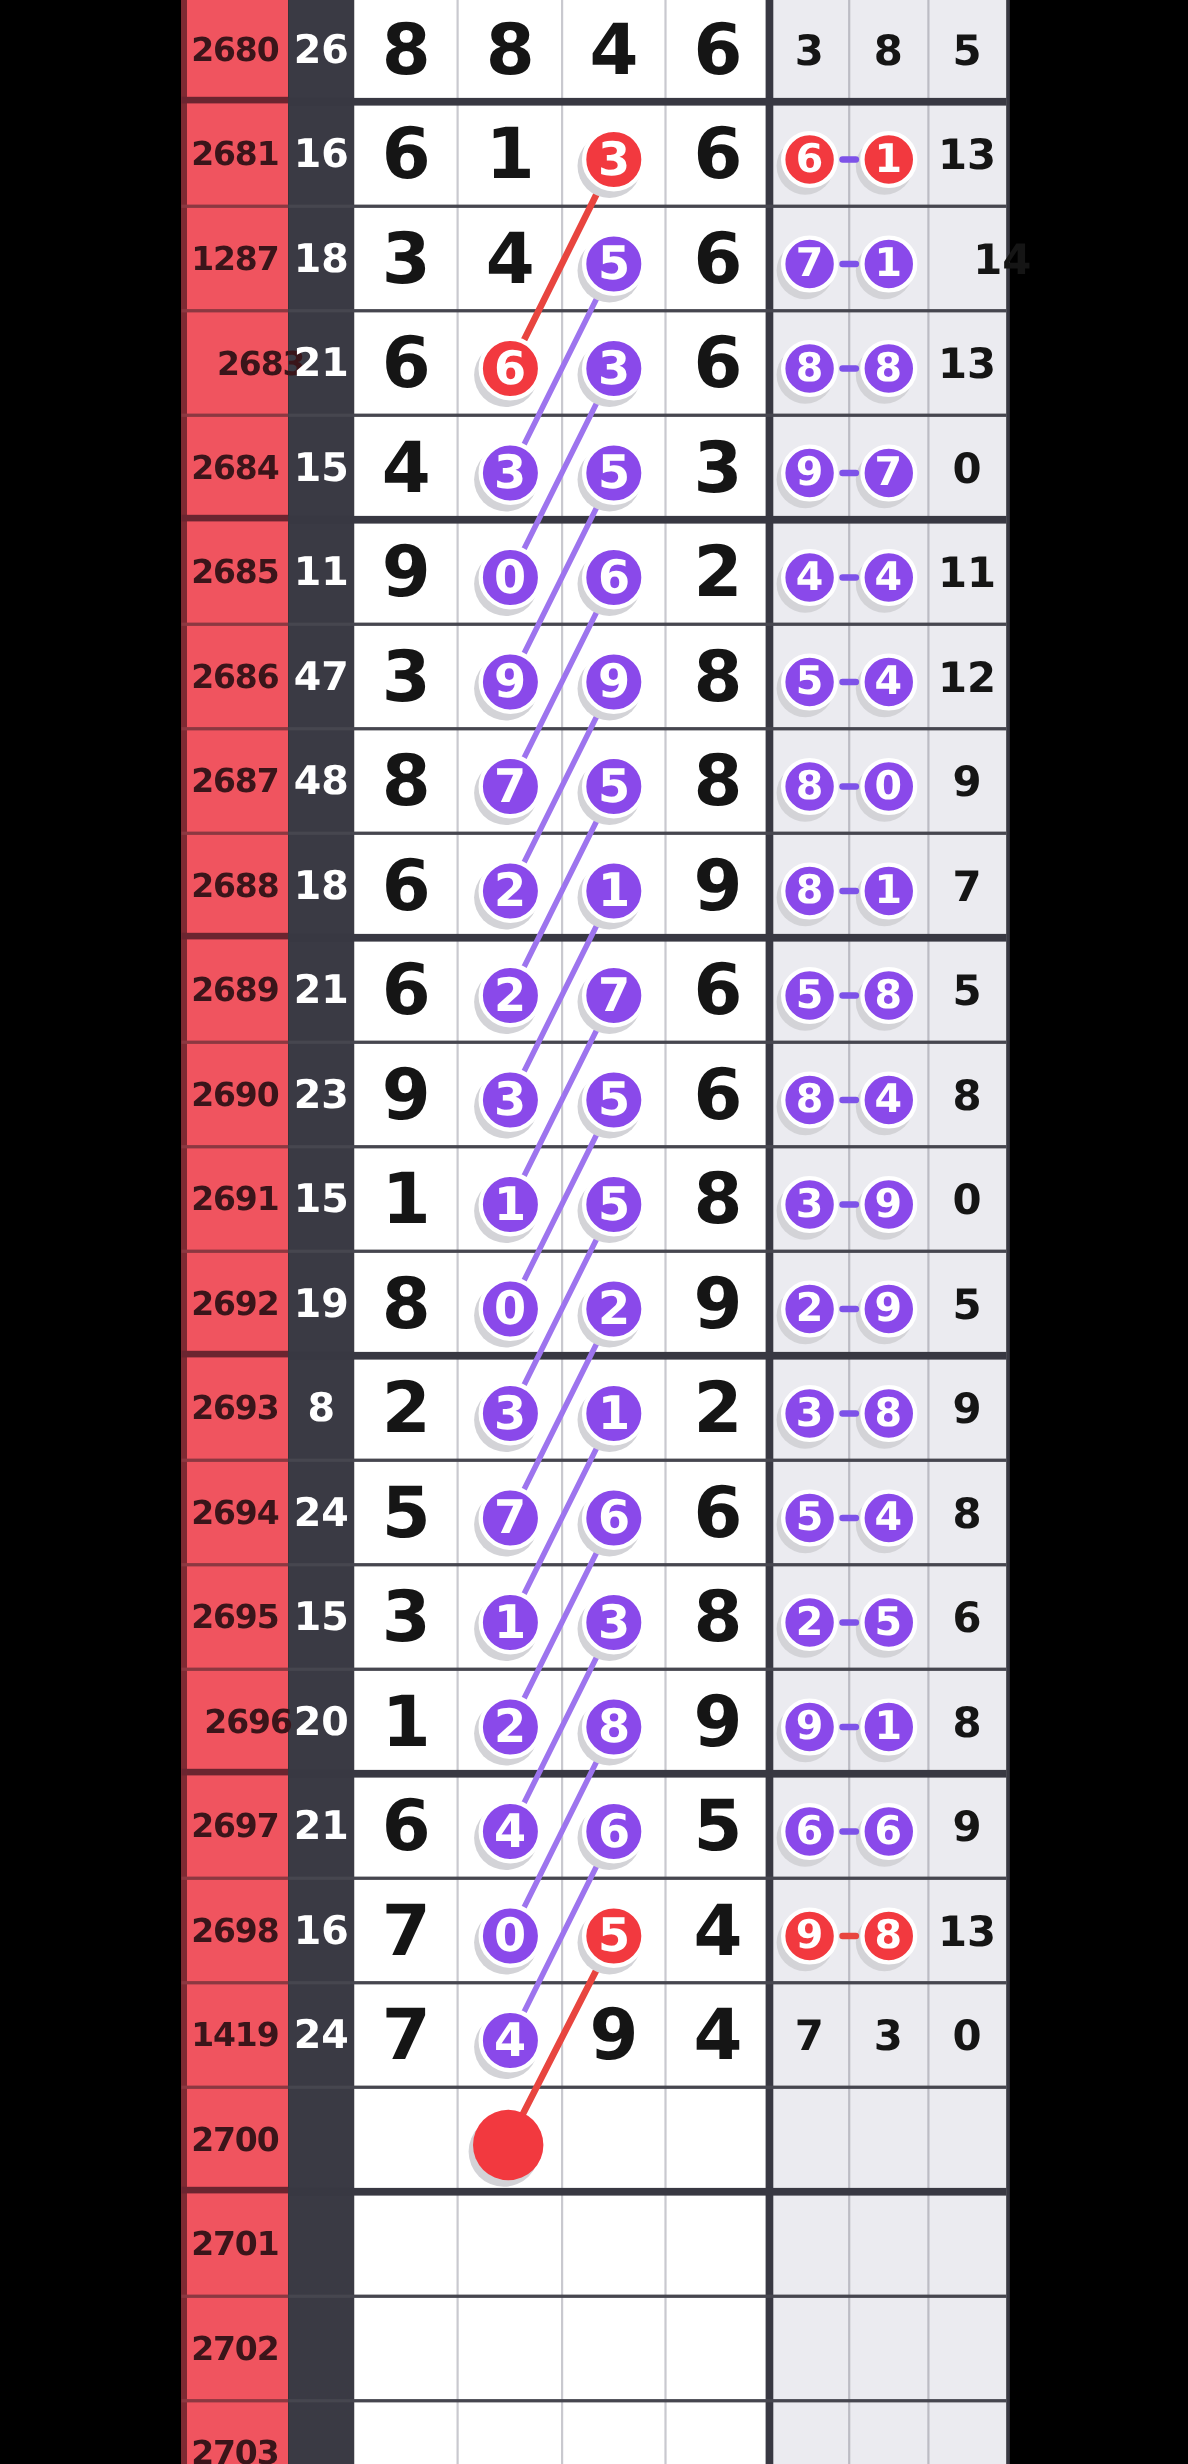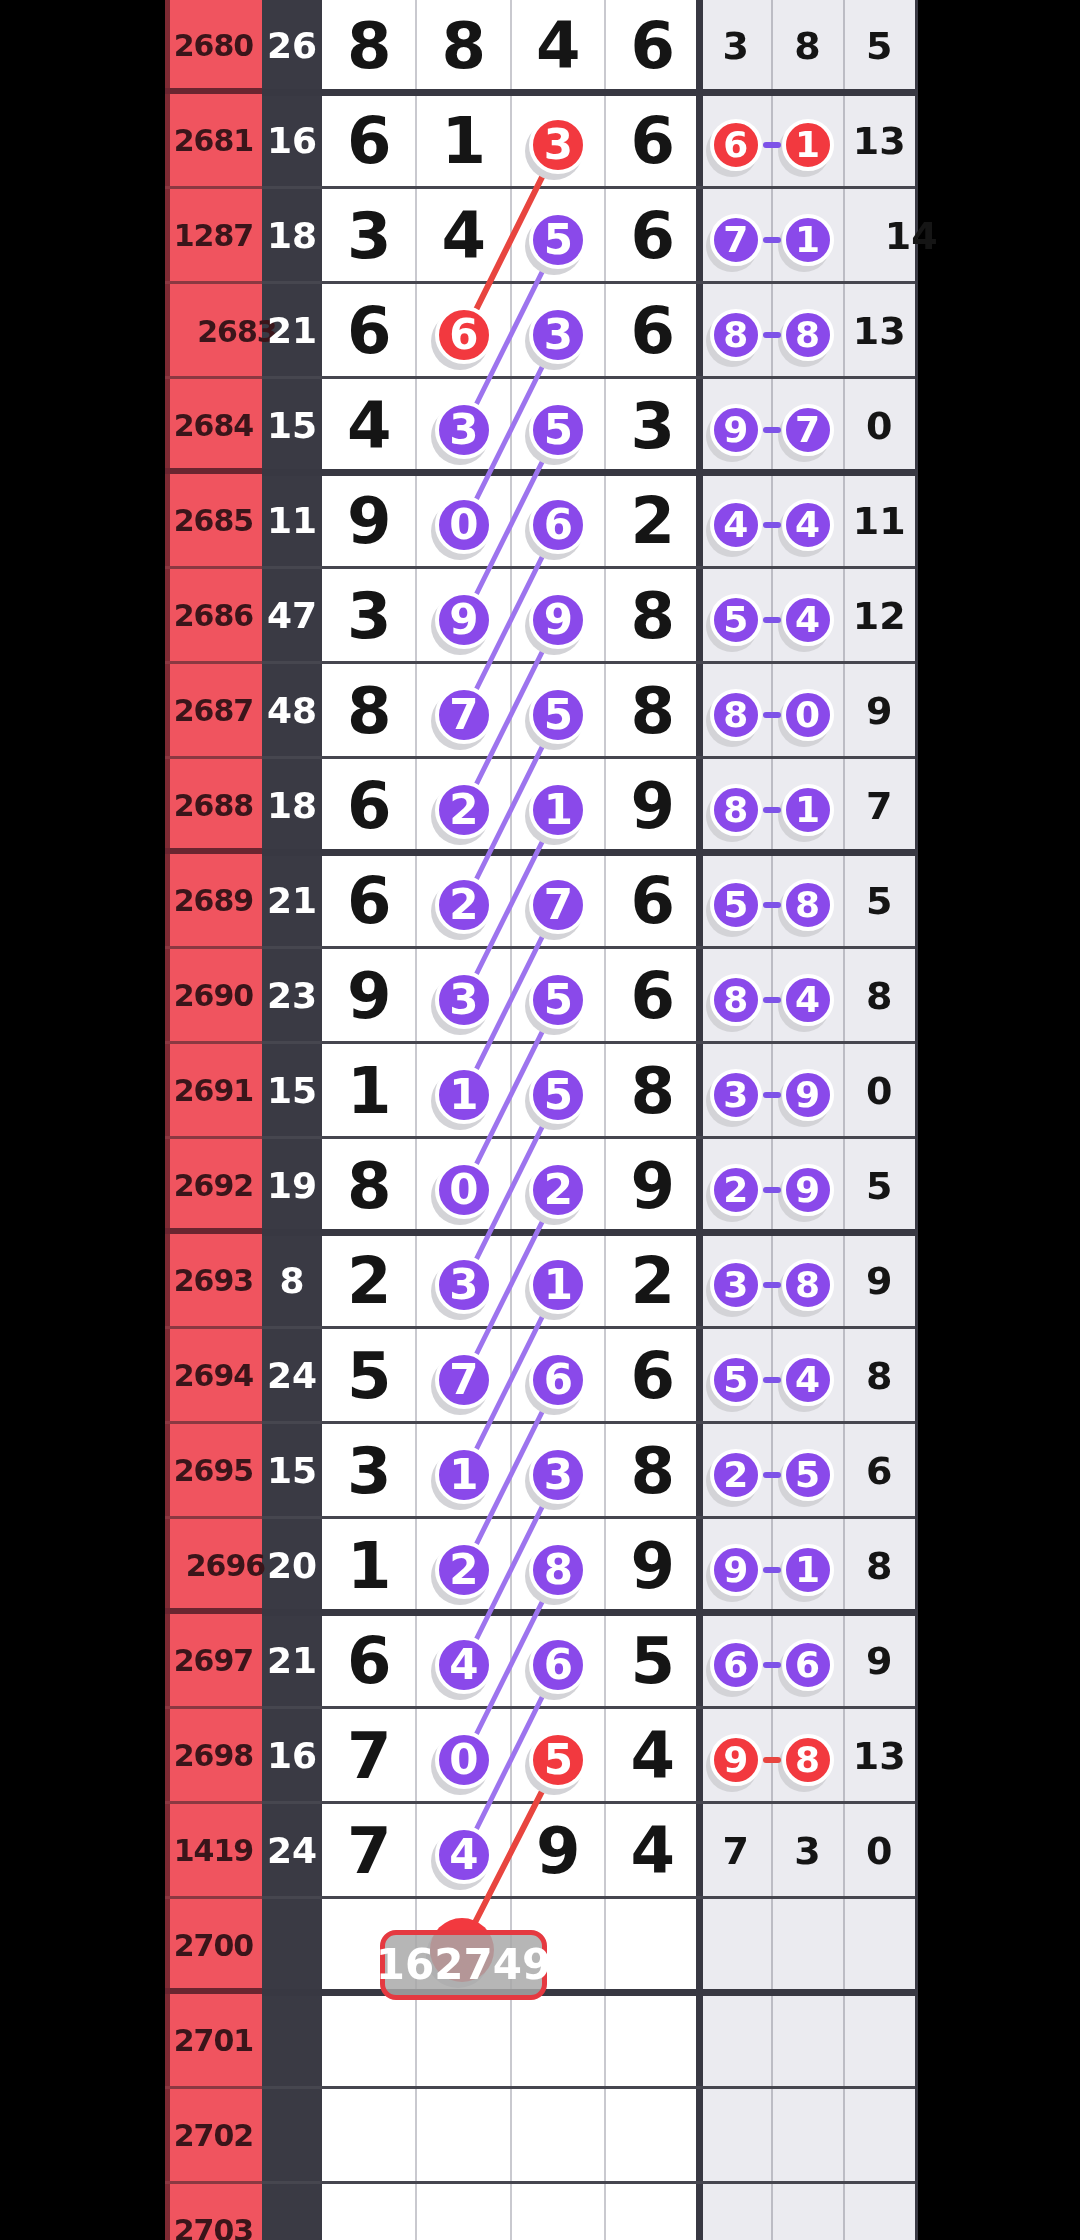--- a/index.html
+++ b/index.html
@@ -85,23 +85,20 @@
       <line x1="558.25" y1="1284.5" x2="463.75" y2="1474.5" stroke="#9d74ee" stroke-width="5" stroke-linecap="round"></line>
       <line x1="558.25" y1="1379.5" x2="463.75" y2="1569.5" stroke="#9d74ee" stroke-width="5" stroke-linecap="round"></line>
       <line x1="558.25" y1="1474.5" x2="463.75" y2="1664.5" stroke="#9d74ee" stroke-width="5" stroke-linecap="round"></line>
       <line x1="558.25" y1="1569.5" x2="463.75" y2="1759.5" stroke="#9d74ee" stroke-width="5" stroke-linecap="round"></line>
       <line x1="558.25" y1="1664.5" x2="463.75" y2="1854.5" stroke="#9d74ee" stroke-width="5" stroke-linecap="round"></line>
       <line x1="558.25" y1="1759.5" x2="462" y2="1948" stroke="#e8453f" stroke-width="6" stroke-linecap="round"></line>
     </svg>
 
   <div id="trend-ball" style="background: rgb(242, 57, 63);"></div>
 
-  <div id="prediction-box" style="border-color: rgb(229, 57, 64);">
-    <span>162749</span>
-  </div>
 <div class="cell p-cell" style="left: 165px; top: -2px; width: 97px; height: 95px;">2680</div>
     <div class="cell s-cell" style="left: 262px; top: -2px; width: 60px; height: 95px;">26</div>
     <div class="cell m-cell" style="left: 322px; top: -2px; width: 94.5px; height: 95px;">8</div>
     <div class="cell m-cell" style="left: 416.5px; top: -2px; width: 94.5px; height: 95px;">8</div>
     <div class="cell m-cell" style="left: 511px; top: -2px; width: 94.5px; height: 95px;">4</div>
     <div class="cell m-cell" style="left: 605.5px; top: -2px; width: 94.5px; height: 95px;">6</div>
     <div class="cell r-cell" style="left: 700px; top: -2px; width: 71.7px; height: 95px;">3</div>
     <div class="cell r-cell" style="left: 771.7px; top: -2px; width: 71.6px; height: 95px;">8</div>
     <div class="cell r-cell" style="left: 843.3px; top: -2px; width: 71.7px; height: 95px;">5</div>
     <div class="hborder" style="left: 165px; top: 88px; width: 97px; height: 6px; background: rgb(107, 37, 48);"></div>

